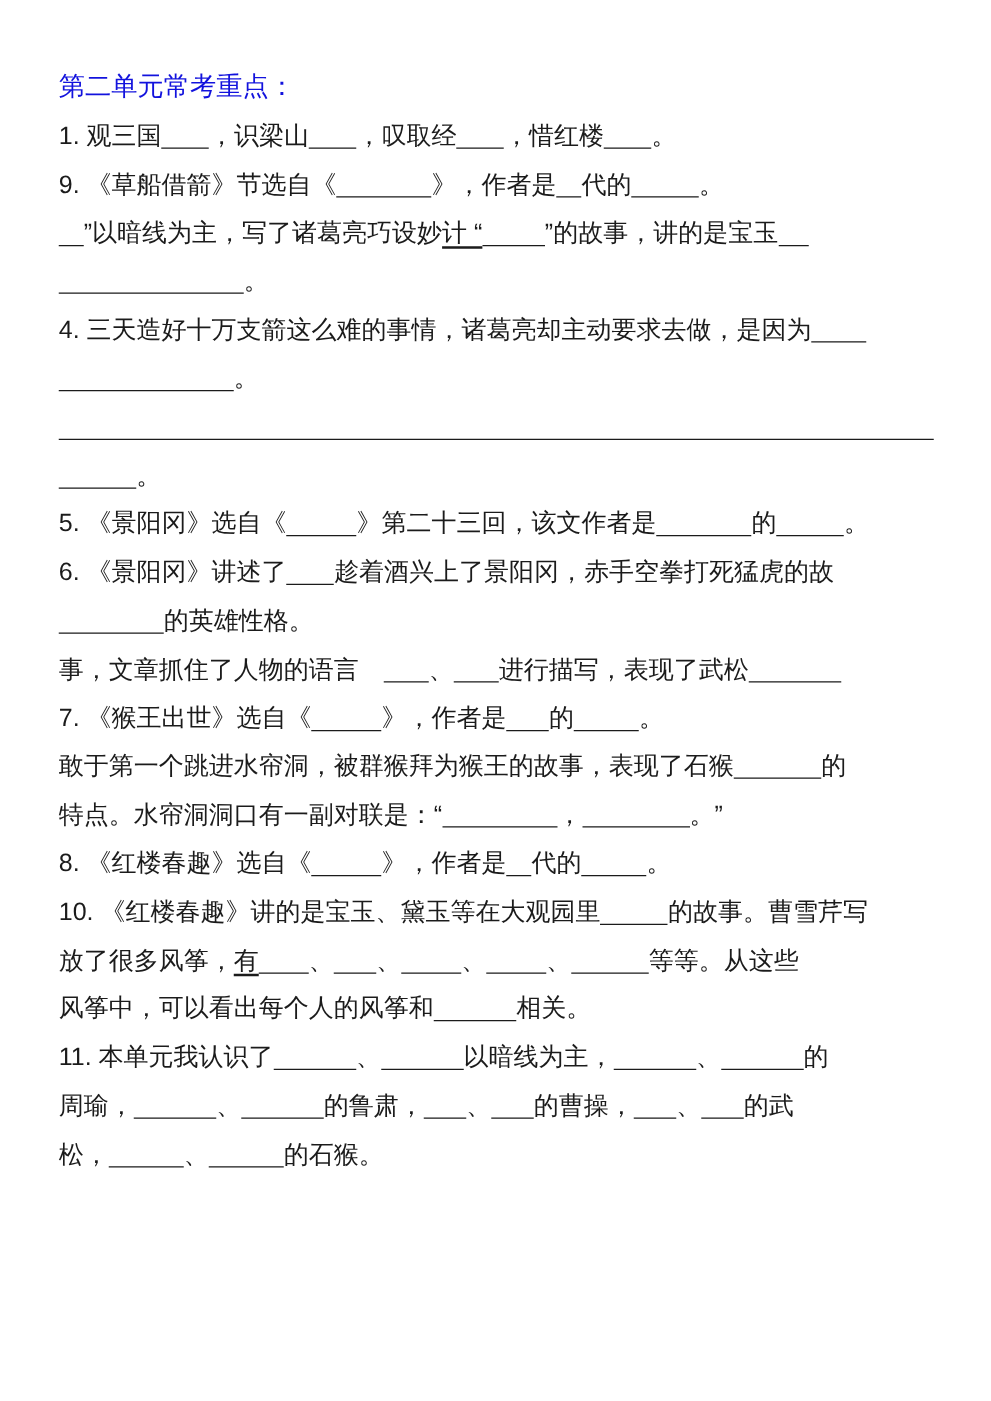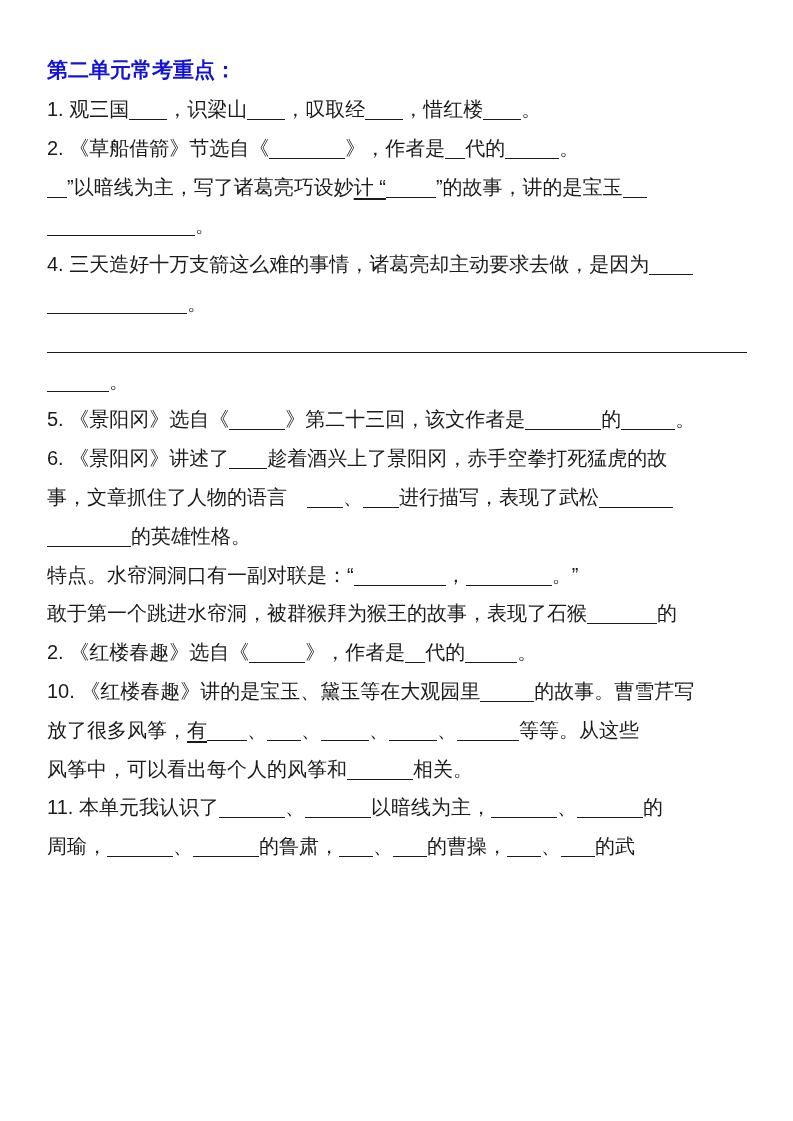--- a/index.html
+++ b/index.html
@@ -12,21 +12,21 @@
     overflow: hidden;
     font-family: "Liberation Sans", "DejaVu Sans", sans-serif;
   }
   .doc {
     padding: 50px 46px 0 47px;
   }
   .title-line {
     height: 40px;
     line-height: 40px;
     font-size: 21px;
-    font-weight: bold;
+    font-weight: normal;
     white-space: nowrap;
   }
   .line {
     height: 38.8px;
     line-height: 38.8px;
     font-size: 20px;
     white-space: nowrap;
   }
   .txt { vertical-align: baseline; }
   .u {
@@ -42,34 +42,36 @@
   }
 </style>
 </head>
 <body>
 
 <div class="page" style="background: rgb(255, 255, 255); color: rgb(27, 27, 27);">
   <div class="doc">
     <div class="title-line" style="color: rgb(18, 18, 221);">第二单元常考重点：</div>
     <div>
         <div class="line"><span class="txt">1. 观三国</span><span class="blank" style="width: 38px;"></span><span class="txt">，识梁山</span><span class="blank" style="width: 38px;"></span><span class="txt">，叹取经</span><span class="blank" style="width: 38px;"></span><span class="txt">，惜红楼</span><span class="blank" style="width: 38px;"></span><span class="txt">。</span></div>
-        <div class="line"><span class="txt">2. 《草船借箭》节选自《</span><span class="blank" style="width: 76px;"></span><span class="txt">》，作者是</span><span class="blank" style="width: 20px;"></span><span class="txt">代的</span><span class="blank" style="width: 54px;"></span><span class="txt">。</span></div>
+        <div class="line"><span class="txt">9. 《草船借箭》节选自《</span><span class="blank" style="width: 76px;"></span><span class="txt">》，作者是</span><span class="blank" style="width: 20px;"></span><span class="txt">代的</span><span class="blank" style="width: 54px;"></span><span class="txt">。</span></div>
         <div class="line"><span class="blank" style="width: 20px;"></span><span class="txt">”以暗线为主，写了诸葛亮巧设妙</span><span class="u txt">计 “</span><span class="blank" style="width: 50px;"></span><span class="txt">”的故事，讲的是宝玉</span><span class="blank" style="width: 24px;"></span></div>
         <div class="line"><span class="blank" style="width: 148px;"></span><span class="txt">。</span></div>
         <div class="line"><span class="txt">4. 三天造好十万支箭这么难的事情，诸葛亮却主动要求去做，是因为</span><span class="blank" style="width: 44px;"></span></div>
         <div class="line"><span class="blank" style="width: 140px;"></span><span class="txt">。</span></div>
         <div class="line"><span class="blank" style="width: 700px;"></span></div>
         <div class="line"><span class="blank" style="width: 62px;"></span><span class="txt">。</span></div>
         <div class="line"><span class="txt">5. 《景阳冈》选自《</span><span class="blank" style="width: 56px;"></span><span class="txt">》第二十三回，该文作者是</span><span class="blank" style="width: 76px;"></span><span class="txt">的</span><span class="blank" style="width: 54px;"></span><span class="txt">。</span></div>
         <div class="line"><span class="txt">6. 《景阳冈》讲述了</span><span class="blank" style="width: 38px;"></span><span class="txt">趁着酒兴上了景阳冈，赤手空拳打死猛虎的故</span></div>
+        <div class="line"><span class="blank" style="width: 84px;"></span><span class="txt">的英雄性格。</span></div>
         <div class="line"><span class="txt">事，文章抓住了人物的语言　</span><span class="blank" style="width: 36px;"></span><span class="txt">、</span><span class="blank" style="width: 36px;"></span><span class="txt">进行描写，表现了武松</span><span class="blank" style="width: 74px;"></span></div>
-        <div class="line"><span class="blank" style="width: 84px;"></span><span class="txt">的英雄性格。</span></div>
+        <div class="line"><span class="txt">7. 《猴王出世》选自《</span><span class="blank" style="width: 56px;"></span><span class="txt">》，作者是</span><span class="blank" style="width: 34px;"></span><span class="txt">的</span><span class="blank" style="width: 52px;"></span><span class="txt">。</span></div>
+        <div class="line"><span class="txt">敢于第一个跳进水帘洞，被群猴拜为猴王的故事，表现了石猴</span><span class="blank" style="width: 70px;"></span><span class="txt">的</span></div>
         <div class="line"><span class="txt">特点。水帘洞洞口有一副对联是：“</span><span class="blank" style="width: 92px;"></span><span class="txt">，</span><span class="blank" style="width: 86px;"></span><span class="txt">。”</span></div>
-        <div class="line"><span class="txt">敢于第一个跳进水帘洞，被群猴拜为猴王的故事，表现了石猴</span><span class="blank" style="width: 70px;"></span><span class="txt">的</span></div>
-        <div class="line"><span class="txt">2. 《红楼春趣》选自《</span><span class="blank" style="width: 56px;"></span><span class="txt">》，作者是</span><span class="blank" style="width: 20px;"></span><span class="txt">代的</span><span class="blank" style="width: 52px;"></span><span class="txt">。</span></div>
+        <div class="line"><span class="txt">8. 《红楼春趣》选自《</span><span class="blank" style="width: 56px;"></span><span class="txt">》，作者是</span><span class="blank" style="width: 20px;"></span><span class="txt">代的</span><span class="blank" style="width: 52px;"></span><span class="txt">。</span></div>
         <div class="line"><span class="txt">10. 《红楼春趣》讲的是宝玉、黛玉等在大观园里</span><span class="blank" style="width: 54px;"></span><span class="txt">的故事。曹雪芹写</span></div>
         <div class="line"><span class="txt">放了很多风筝，</span><span class="u txt">有</span><span class="blank" style="width: 40px;"></span><span class="txt">、</span><span class="blank" style="width: 34px;"></span><span class="txt">、</span><span class="blank" style="width: 48px;"></span><span class="txt">、</span><span class="blank" style="width: 48px;"></span><span class="txt">、</span><span class="blank" style="width: 62px;"></span><span class="txt">等等。从这些</span></div>
         <div class="line"><span class="txt">风筝中，可以看出每个人的风筝和</span><span class="blank" style="width: 66px;"></span><span class="txt">相关。</span></div>
         <div class="line"><span class="txt">11. 本单元我认识了</span><span class="blank" style="width: 66px;"></span><span class="txt">、</span><span class="blank" style="width: 66px;"></span><span class="txt">以暗线为主，</span><span class="blank" style="width: 66px;"></span><span class="txt">、</span><span class="blank" style="width: 66px;"></span><span class="txt">的</span></div>
         <div class="line"><span class="txt">周瑜，</span><span class="blank" style="width: 66px;"></span><span class="txt">、</span><span class="blank" style="width: 66px;"></span><span class="txt">的鲁肃，</span><span class="blank" style="width: 34px;"></span><span class="txt">、</span><span class="blank" style="width: 34px;"></span><span class="txt">的曹操，</span><span class="blank" style="width: 34px;"></span><span class="txt">、</span><span class="blank" style="width: 34px;"></span><span class="txt">的武</span></div>
+        <div class="line"><span class="txt">松，</span><span class="blank" style="width: 60px;"></span><span class="txt">、</span><span class="blank" style="width: 60px;"></span><span class="txt">的石猴。</span></div>
       </div>
   </div>
 </div>
 
 </body></html>

